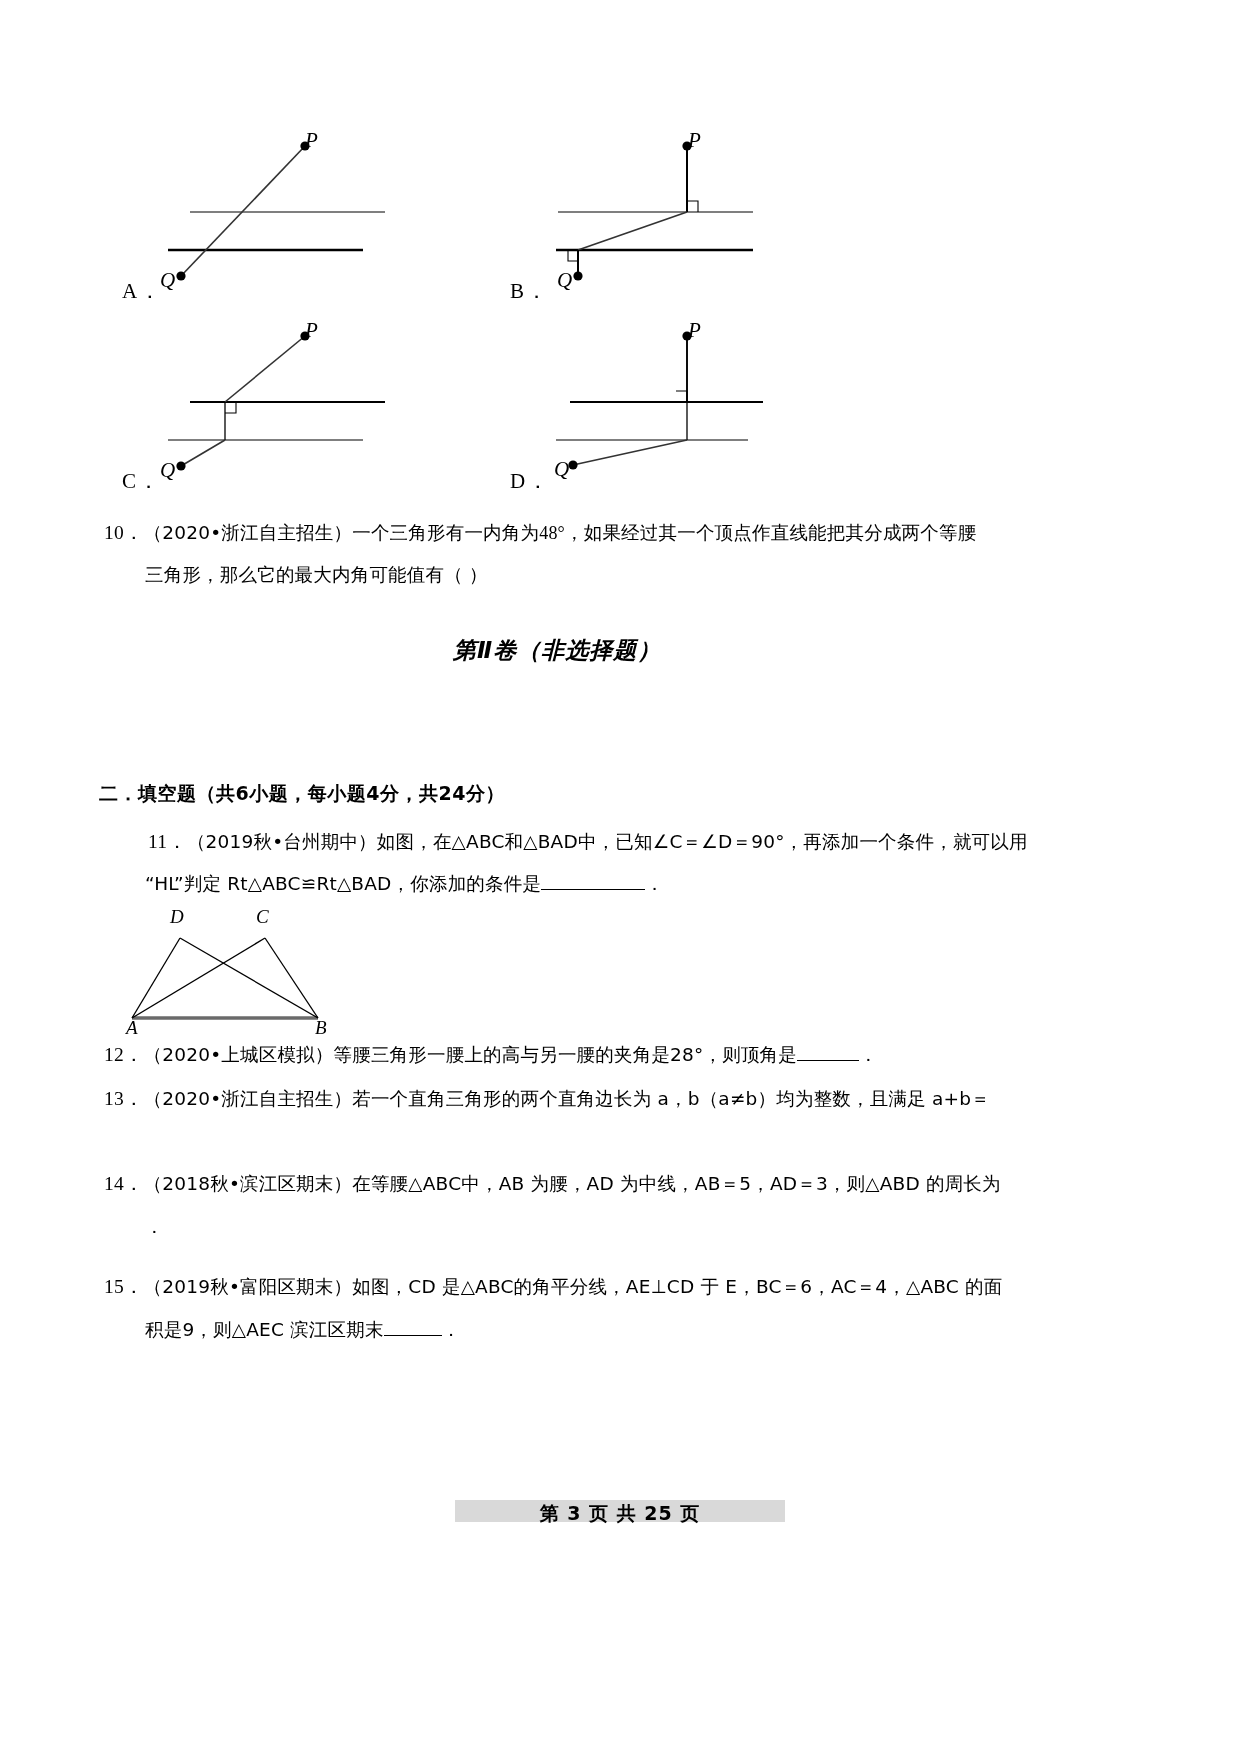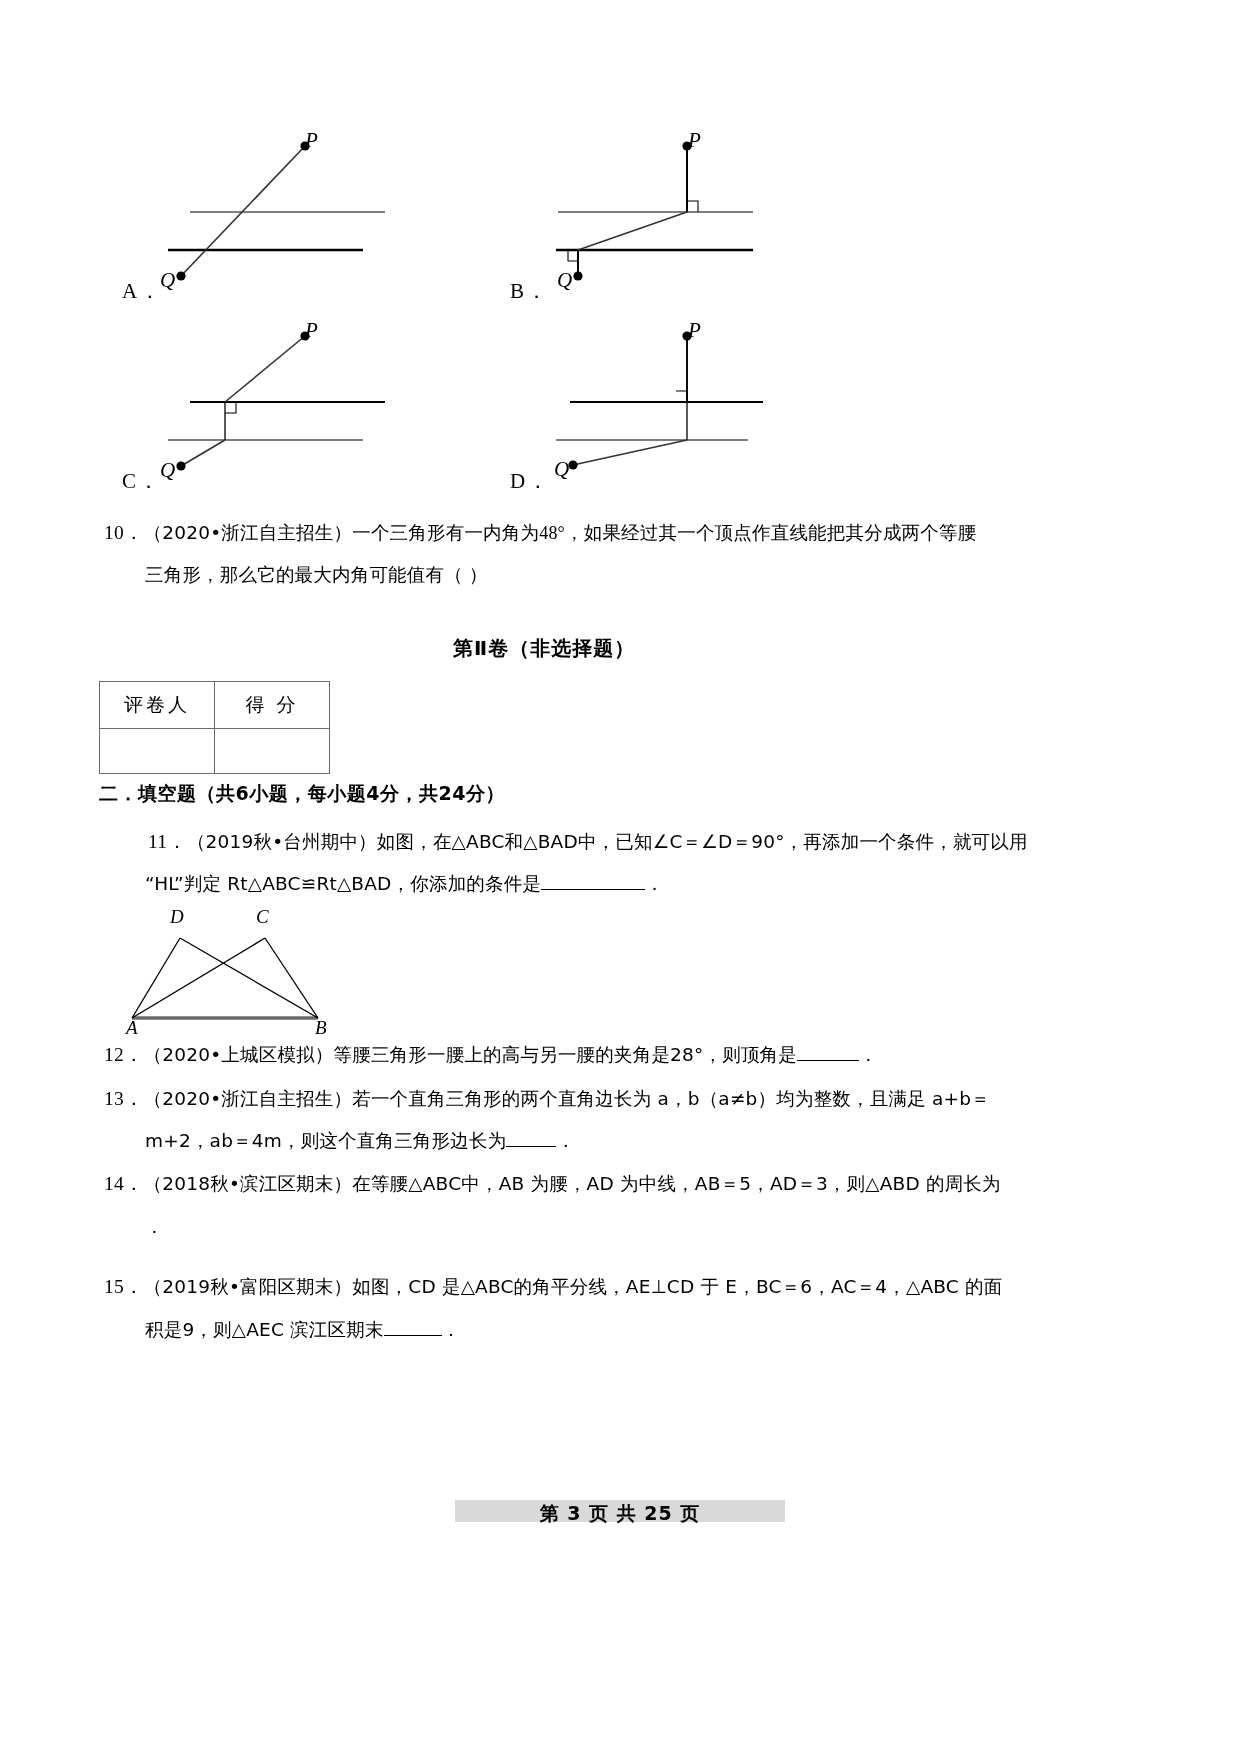--- a/index.html
+++ b/index.html
@@ -42,22 +42,23 @@
     font-family: "Liberation Serif", serif;
     font-size: 21px;
     letter-spacing: 2px;
   }
 
   
   .vol-heading {
     position: absolute;
     font-family: "DejaVu Sans", sans-serif;
     font-weight: bold;
-    font-size: 20px;
+    font-size: 23px;
     letter-spacing: 1px;
+    font-style: italic;
   }
   .fill-heading {
     position: absolute;
     font-family: "DejaVu Sans", sans-serif;
     font-weight: bold;
     font-size: 19px;
     letter-spacing: 0.5px;
     white-space: nowrap;
   }
 
@@ -178,32 +179,20 @@
   <span class="opt-label" style="left:510px; top:467px;">D．</span>
 
   <div class="qtext" style="left:104px; top:518px;">
     <span class="num">10．</span><span class="cn">（2020•浙江自主招生）</span><span class="cn">一个三角形有一内角为</span><span class="num" style="font-size:18px">48°</span><span class="cn">，如果经过其一个顶点作直线能把其分成两个等腰</span>
   </div>
   <div class="qtext cn" style="left:145px; top:560px;">三角形，那么它的最大内角可能值有（        ）</div>
 
 
   <div class="vol-heading" style="left:453px; top:635px;">第Ⅱ卷（非选择题）</div>
 
-  <table class="score-table" style="left:99px; top:681px;">
-    <tbody>
-        <tr>
-      <td class="hdr">评卷人</td>
-      <td class="hdr">得 分</td>
-    </tr>
-    <tr>
-      <td class="blank"></td>
-      <td class="blank"></td>
-    </tr>
-  </tbody>
-    </table>
 
   <div class="fill-heading" style="left:99px; top:781px;text-align:right;">二．填空题（共6小题，每小题4分，共24分）</div>
 
   <div class="qtext" style="left:104px; top:827px;margin-left:44px;">
     <span class="num">11．</span><span class="cn">（2019秋•台州期中）</span><span class="cn">如图，在△ABC和△BAD中，已知∠C＝∠D＝90°，再添加一个条件，就可以用</span>
   </div>
   <div class="qtext" style="left:145px; top:869px;">
     <span class="cn">“HL”判定 Rt△ABC≌Rt△BAD，你添加的条件是</span><span class="blankline" style="width:104px;height:17px"></span><span class="cn">．</span>
   </div>
 
@@ -221,23 +210,20 @@
     <span class="opt-label" style="left:197px; top:117px; font-style:italic; font-size:19px;">B</span>
   </div>
 
   <div class="qtext" style="left:104px; top:1040px;">
     <span class="num">12．</span><span class="cn">（2020•上城区模拟）</span><span class="cn">等腰三角形一腰上的高与另一腰的夹角是28°，则顶角是</span><span class="blankline" style="width:62px;height:17px"></span><span class="cn">．</span>
   </div>
 
   <div class="qtext" style="left:104px; top:1084px;">
     <span class="num">13．</span><span class="cn">（2020•浙江自主招生）</span><span class="cn">若一个直角三角形的两个直角边长为 a，b（a≠b）均为整数，且满足 a+b＝</span>
   </div>
-  <div class="qtext" style="left:145px; top:1126px;">
-    <span class="cn">m+2，ab＝4m，则这个直角三角形边长为</span><span class="blankline" style="width:50px;height:17px"></span><span class="cn">．</span>
-  </div>
 
   <div class="qtext" style="left:104px; top:1169px;">
     <span class="num">14．</span><span class="cn">（2018秋•滨江区期末）</span><span class="cn">在等腰△ABC中，AB 为腰，AD 为中线，AB＝5，AD＝3，则△ABD 的周长为</span>
   </div>
   <div class="qtext cn" style="left:145px; top:1212px;">．</div>
 
   <div class="qtext" style="left:104px; top:1272px;">
     <span class="num">15．</span><span class="cn">（2019秋•富阳区期末）</span><span class="cn">如图，CD 是△ABC的角平分线，AE⊥CD 于 E，BC＝6，AC＝4，△ABC 的面</span>
   </div>
   <div class="qtext" style="left:145px; top:1315px;">

